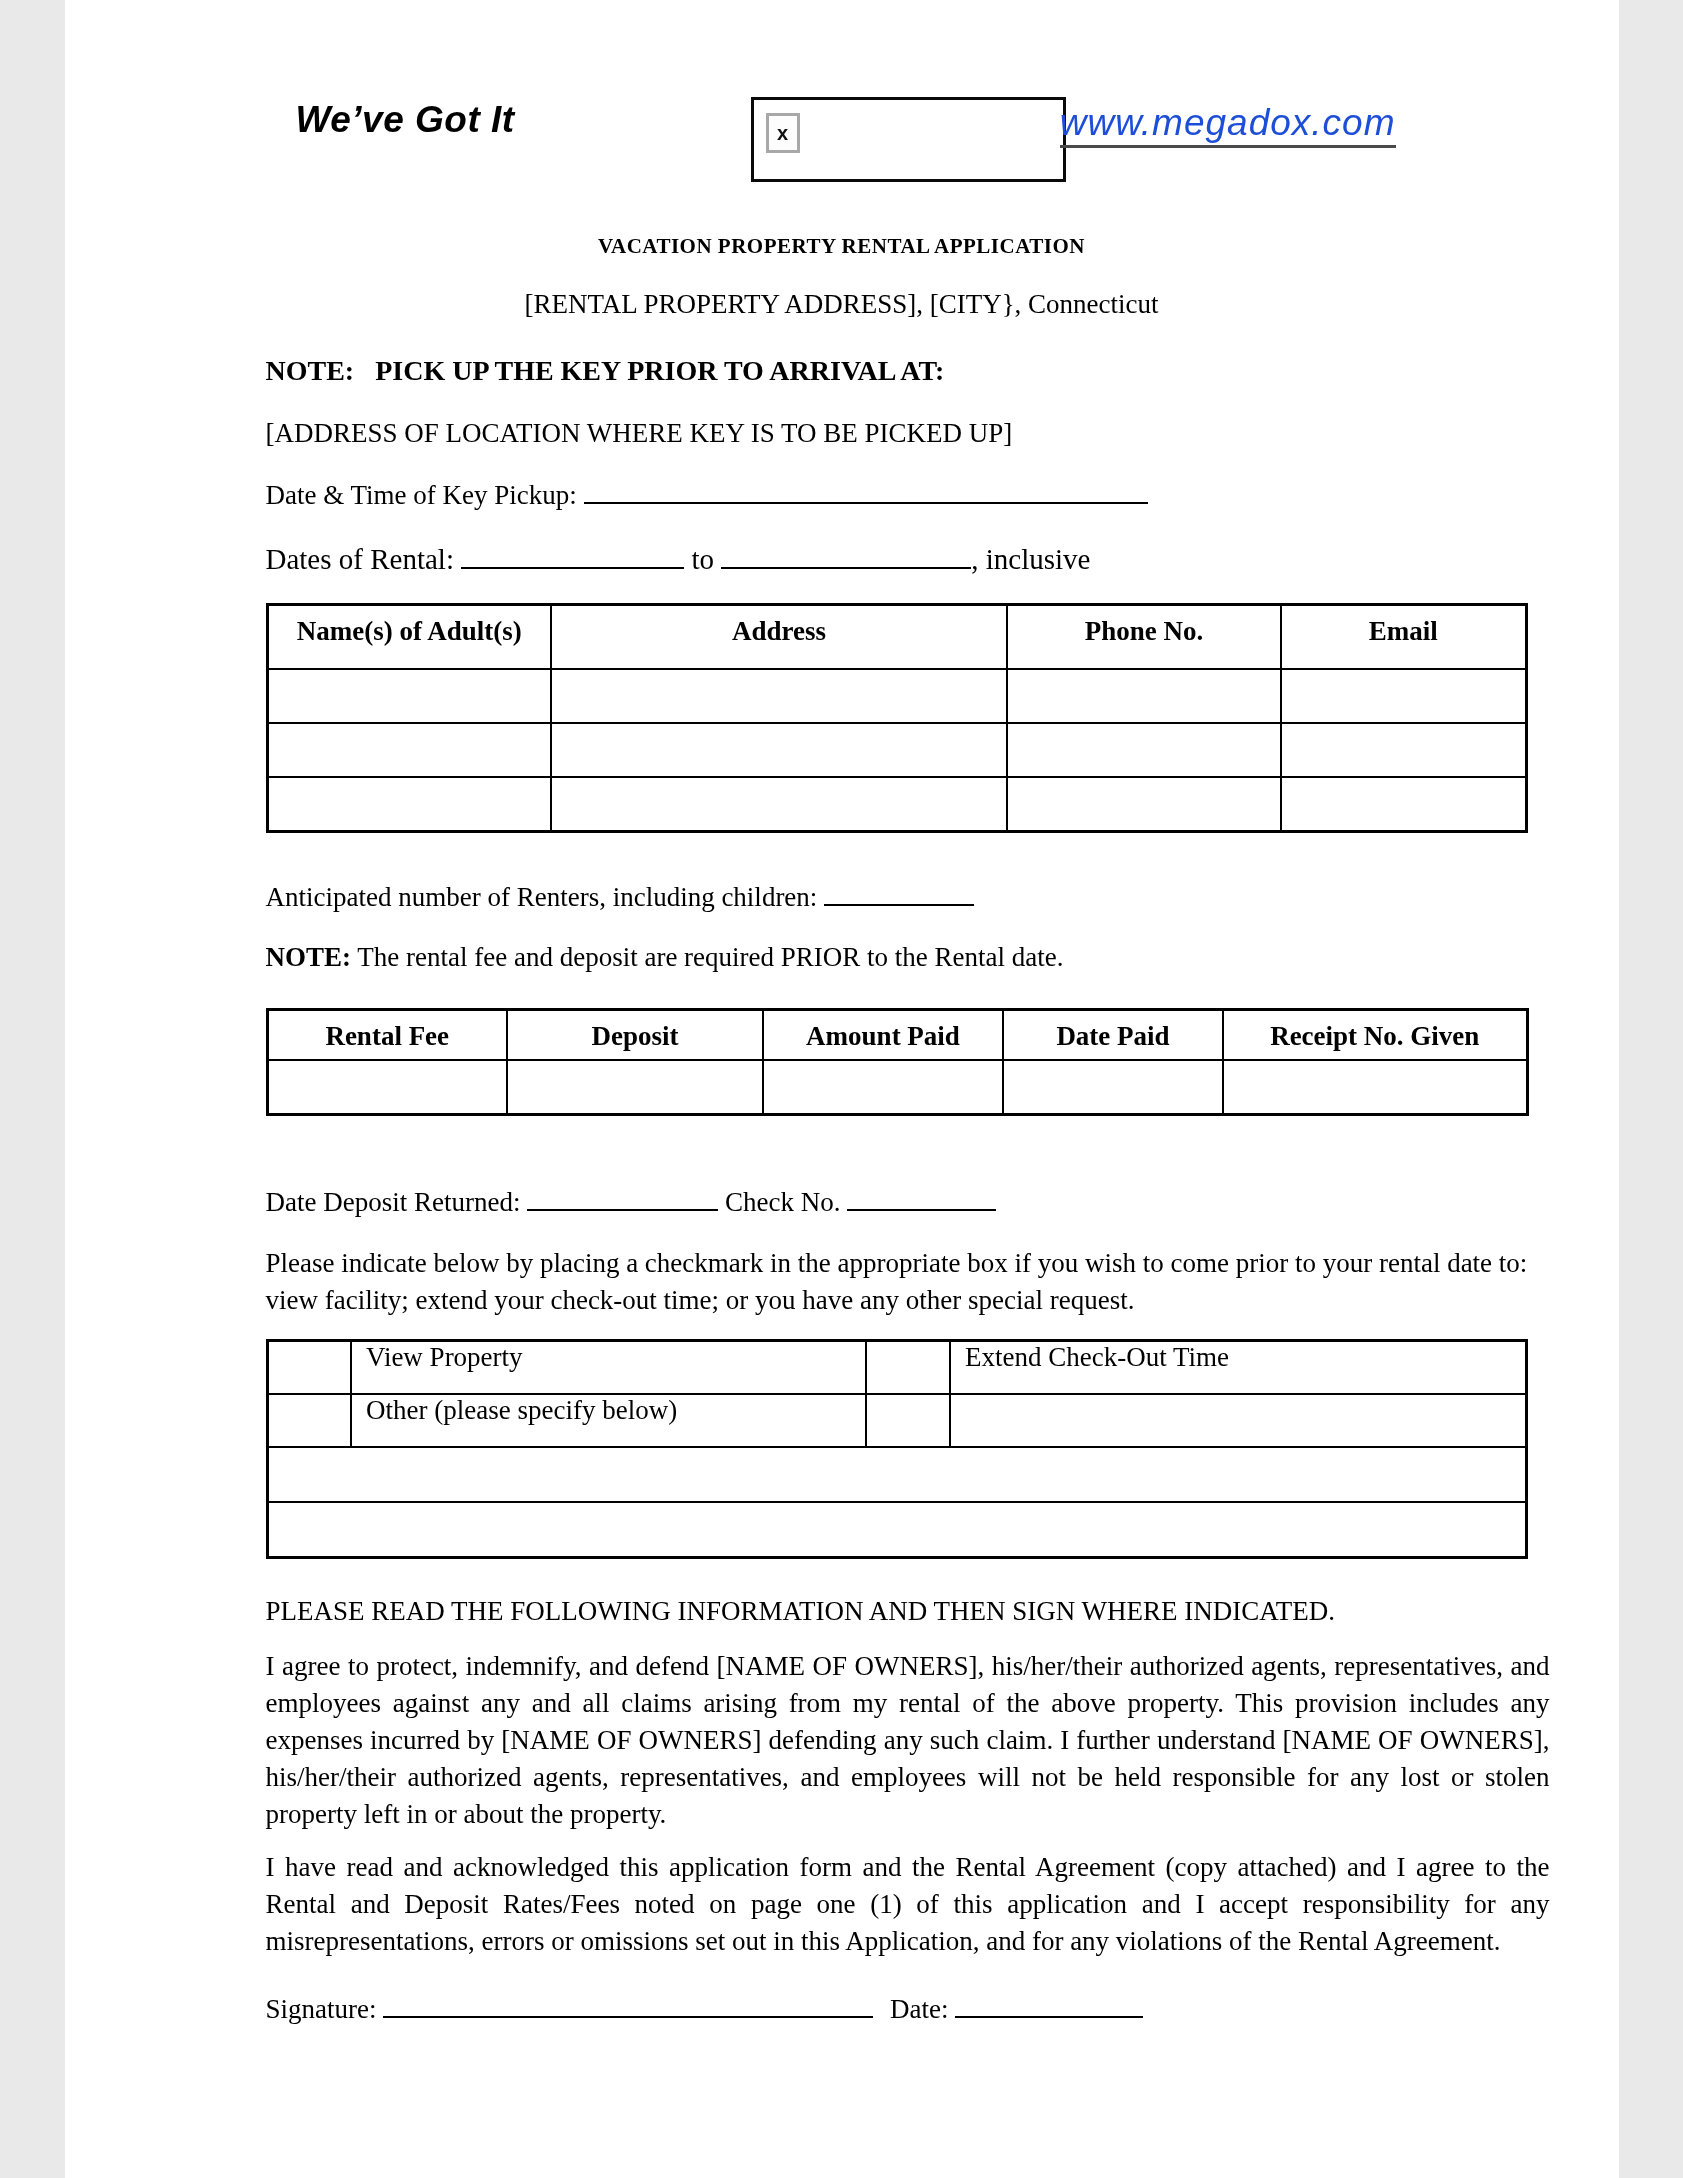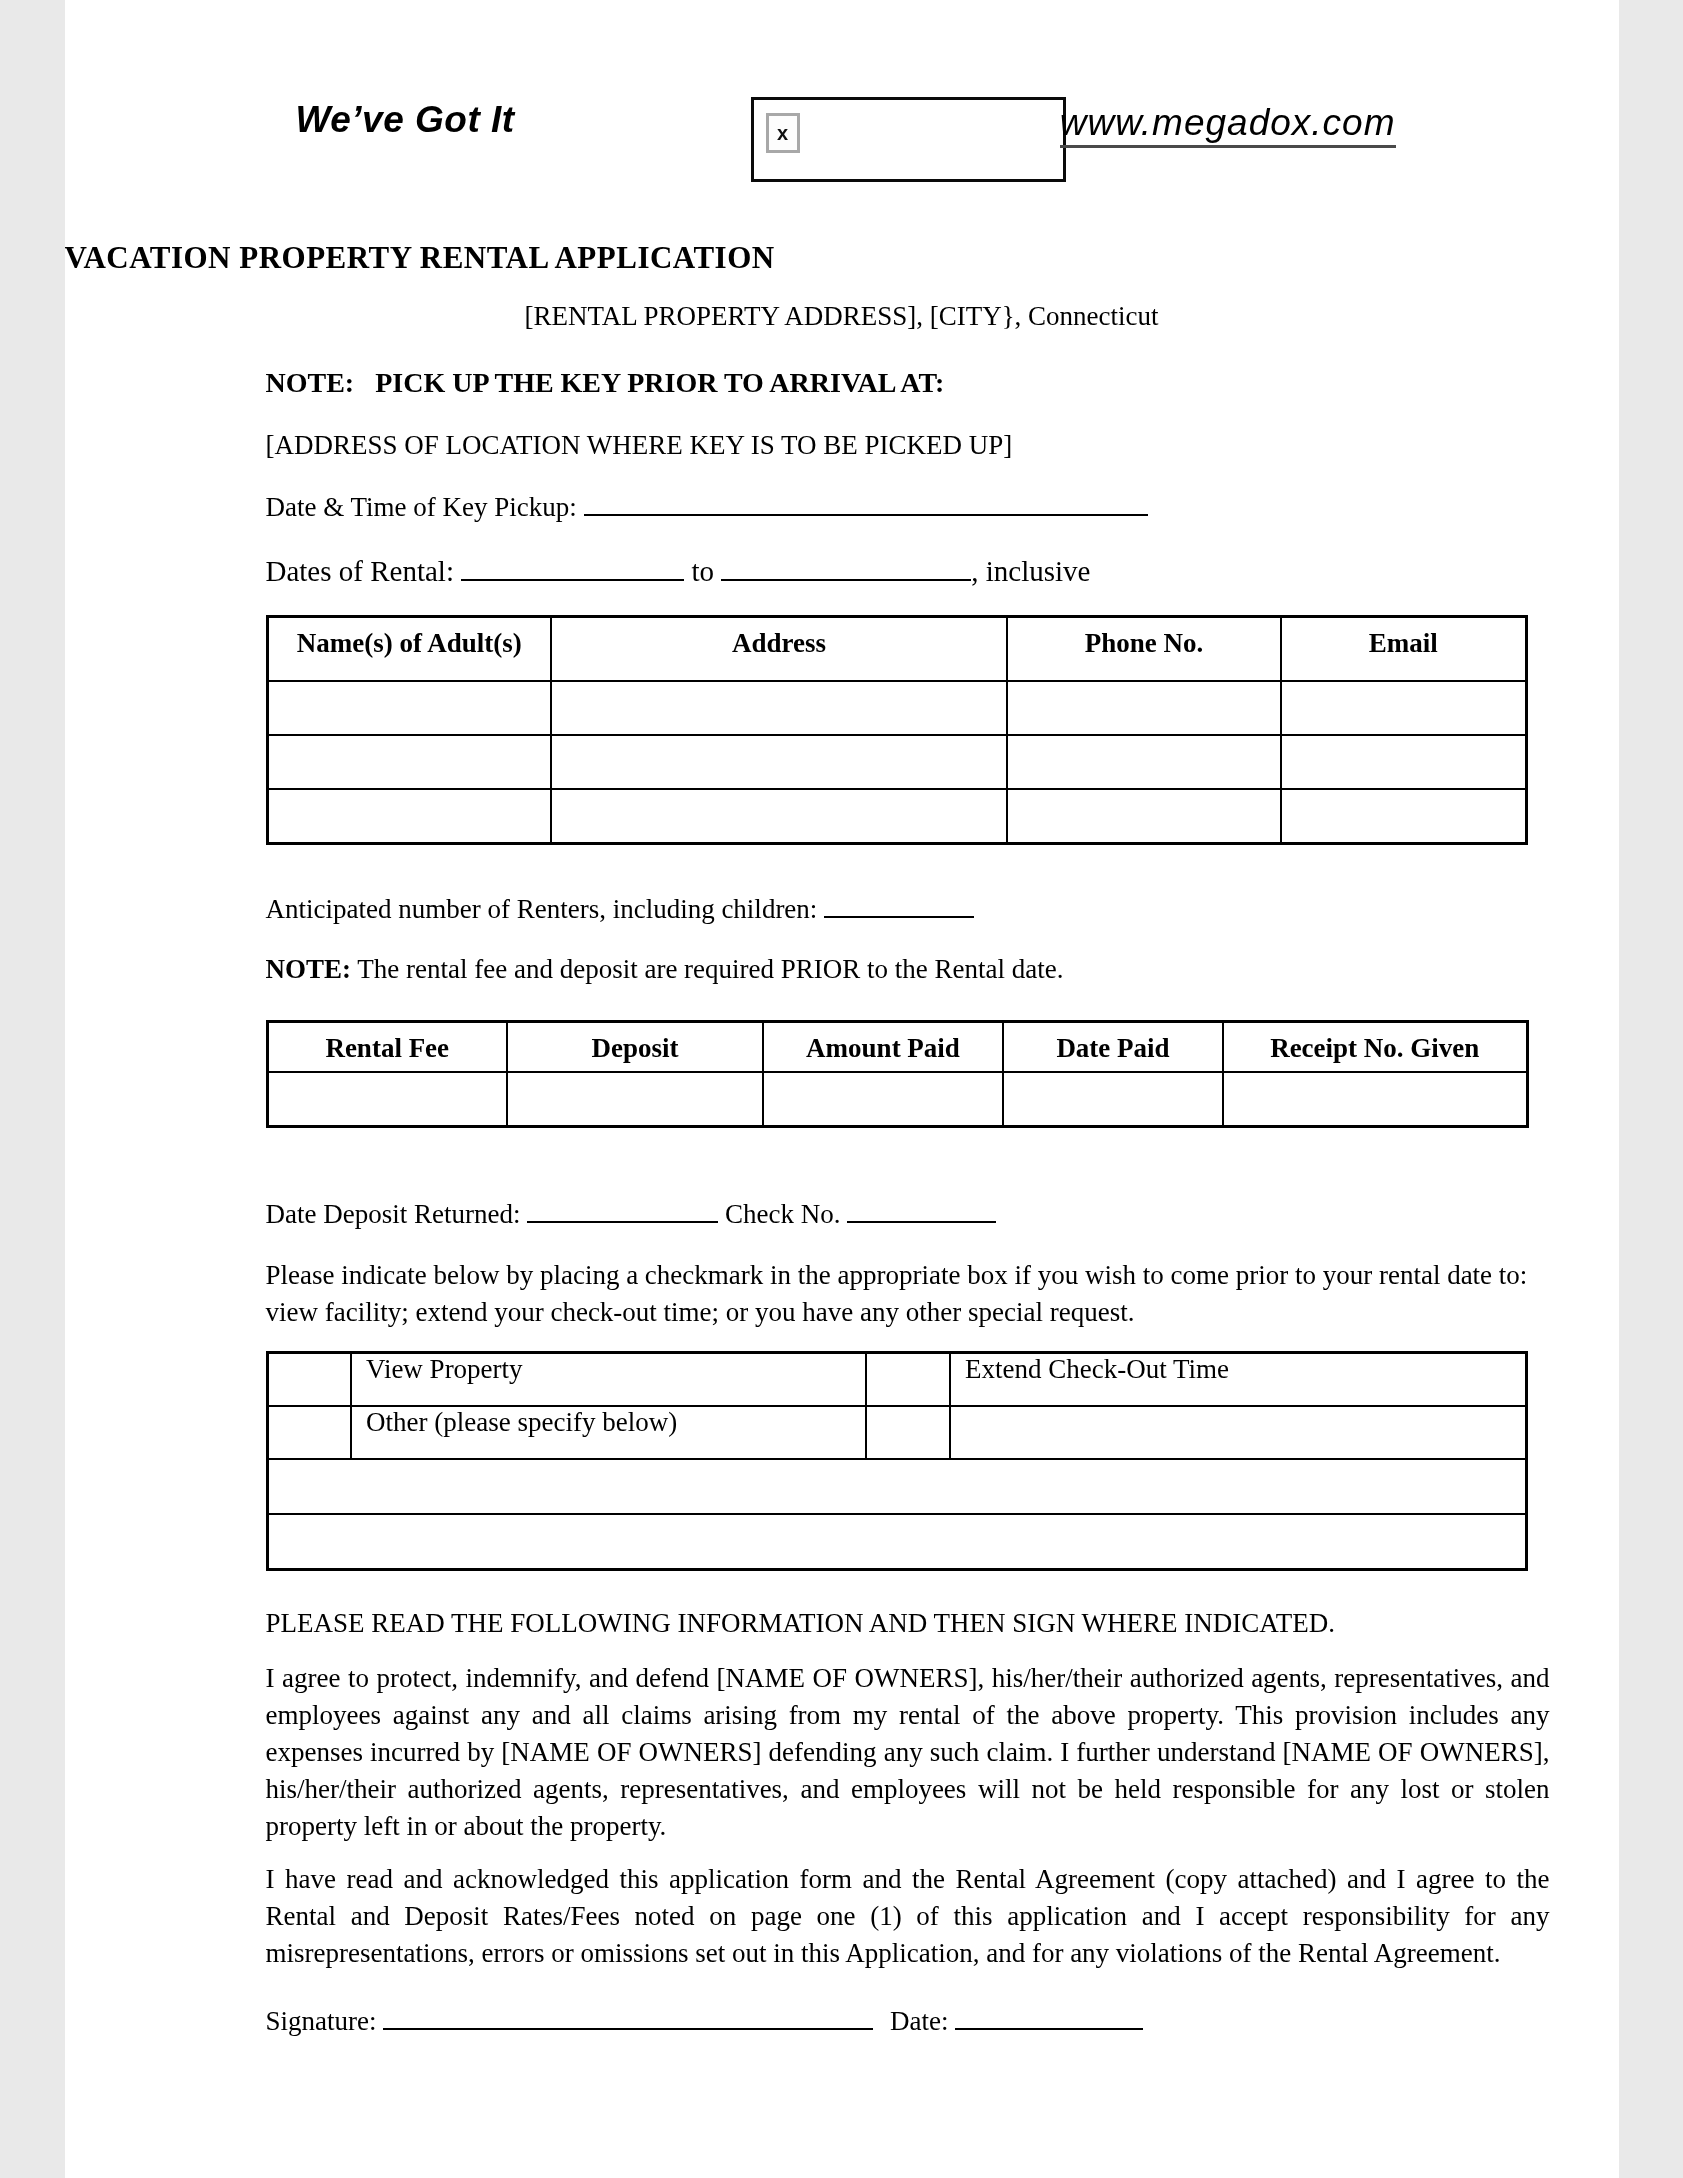--- a/index.html
+++ b/index.html
@@ -32,29 +32,29 @@
     position: absolute; left: 12px; top: 13px;
     width: 28px; height: 34px;
     border: 3px solid #a8a8a8; background: #fdfdfd;
     display: flex; align-items: center; justify-content: center;
     font-family: "Liberation Sans", "DejaVu Sans", sans-serif;
     font-weight: bold; font-size: 20px; color: #111; line-height: 1;
   }
   .website {
     position: absolute; right: 223px; top: 102px;
     font-family: "Liberation Sans", "DejaVu Sans", sans-serif;
-    font-style: italic; font-size: 37px; color: #000000;
+    font-style: italic; font-size: 37px; color: #1d4ed8;
     border-bottom: 3px solid #4a4a4a; padding-bottom: 1px;
     letter-spacing: 1px;
   }
 
   
   .doc-title {
-    margin-top: 42px; text-align: left;
-    font-size: 31px; font-weight: bold; letter-spacing: 0.5px;
+    margin-top: 30px; text-align: center;
+    font-size: 21px; font-weight: bold; letter-spacing: 0.5px;
     line-height: 36px;
   }
   .doc-subtitle {
     margin-top: 24px; text-align: center;
     font-size: 27px; line-height: 32px;
   }
 
   
   .content { margin: 34px 198px 0 201px; width: 1284px; }
   .line { line-height: 34px; white-space: nowrap; }

